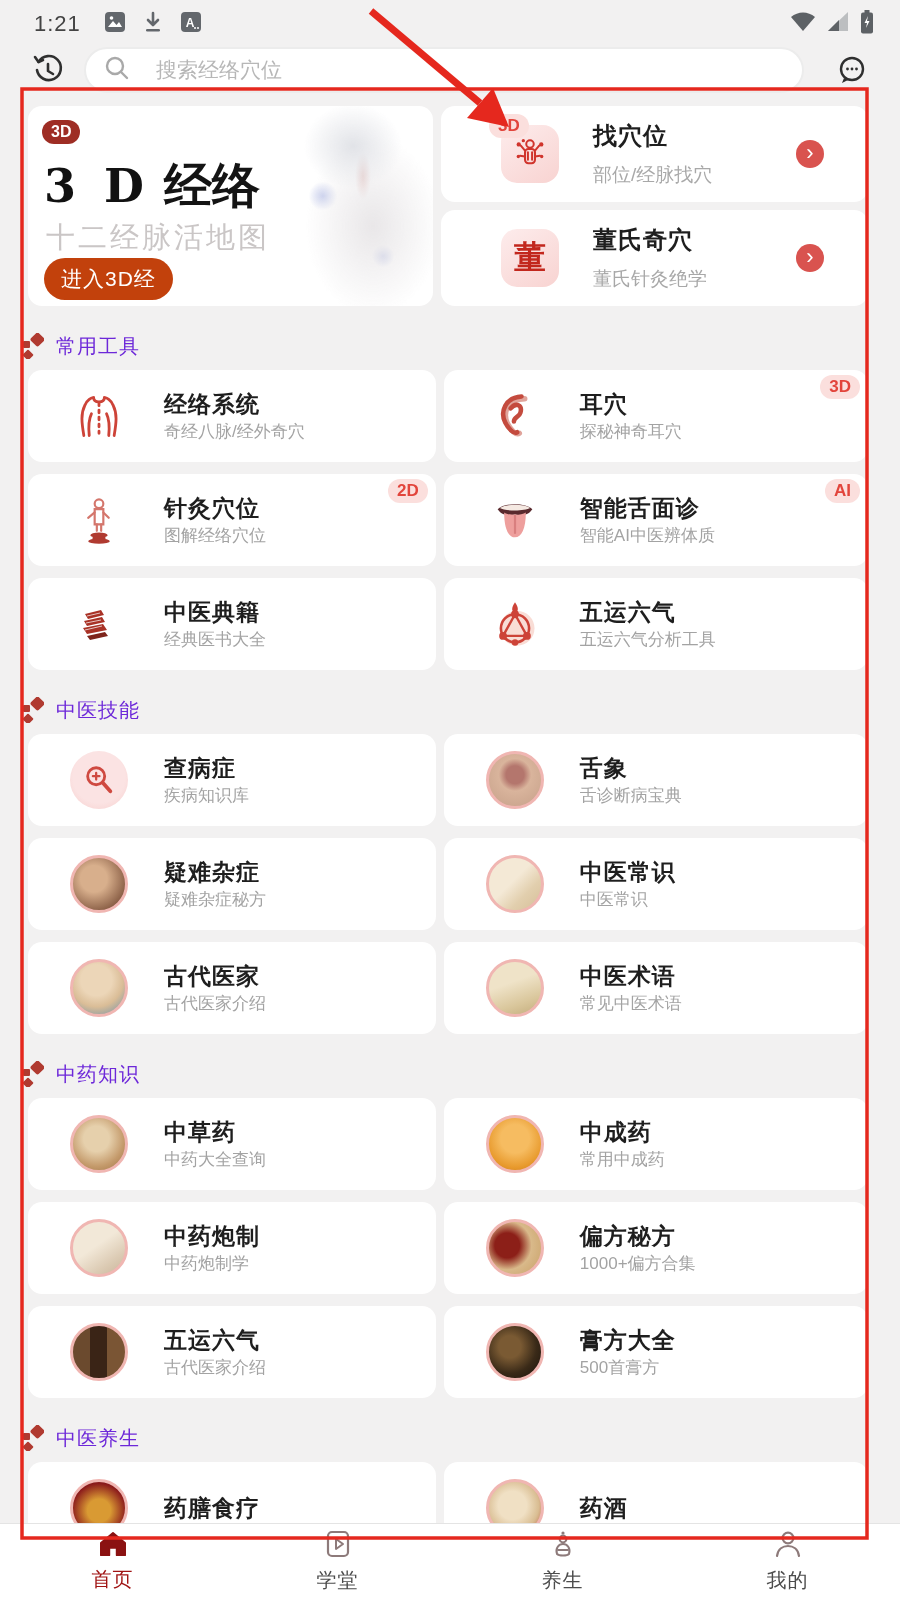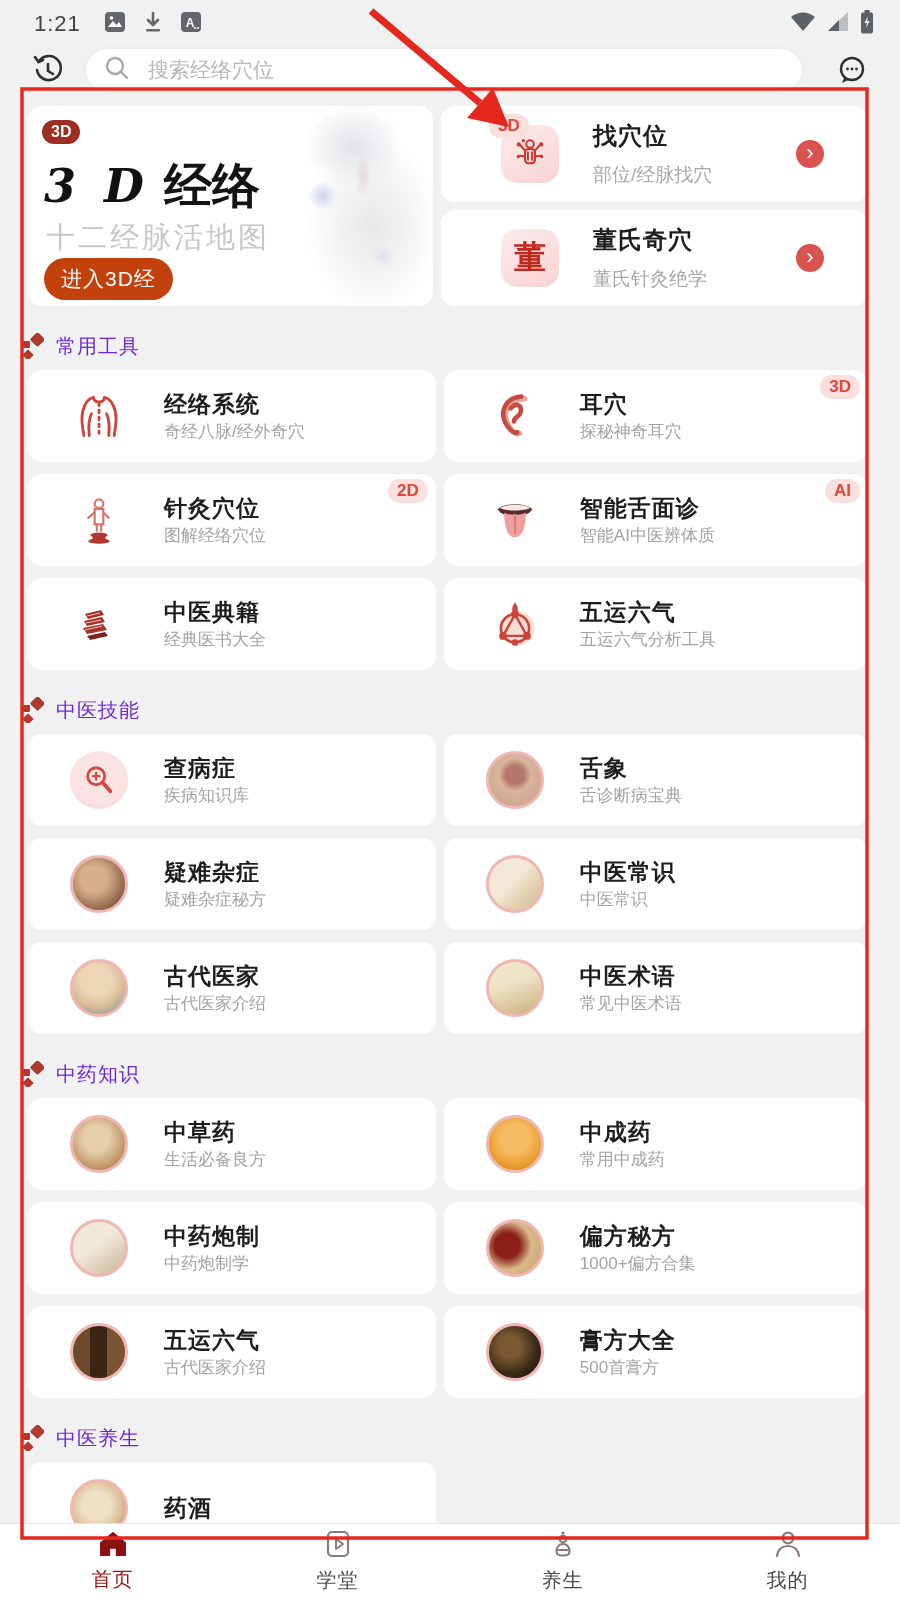--- a/index.html
+++ b/index.html
@@ -9,38 +9,38 @@
   .statusbar{height:36px;display:flex;align-items:center;padding:6px 26px 0 34px}
   .sb-time{font-size:22px;color:#444;letter-spacing:1px}
   .sb-left-icons{display:flex;align-items:center;gap:14px;margin-left:22px}
   .sb-spacer{flex:1}
   .sb-right-icons{display:flex;align-items:center;gap:10px}
   
   .searchrow{height:56px;display:flex;align-items:center;padding:0 26px}
   .hist-btn{width:44px;display:flex;justify-content:center}
   .search-pill{flex:1;height:46px;margin:0 26px 0 14px;background:#fff;border:2px solid #ececec;
       border-radius:24px;display:flex;align-items:center;padding:0 18px;box-sizing:border-box}
-  .search-pill input{border:0;outline:0;flex:1;margin-left:16px;font-size:21px;color:#444;
+  .search-pill input{border:0;outline:0;flex:1;margin-left:24px;font-size:21px;color:#444;
       font-family:inherit;background:transparent}
   .search-pill input::placeholder{color:#b7b7b7}
   .msg-btn{width:44px;display:flex;justify-content:center}
   
   .banner-row{display:grid;grid-template-columns:405px 1fr;gap:8px;margin:8px 32px 0 28px}
   .banner{background:#fff;border-radius:14px;height:200px;position:relative;overflow:hidden}
   .banner-art{position:absolute;right:0;top:0;width:230px;height:100%;opacity:.55;
       background:
         radial-gradient(70px 60px at 150px 40px,#c9ccd4 0%,rgba(201,204,212,0) 70%),
         radial-gradient(90px 120px at 170px 120px,#d7d3d6 0%,rgba(215,211,214,0) 75%),
         radial-gradient(18px 18px at 120px 90px,#9aa7e0 0%,rgba(154,167,224,0) 80%),
         radial-gradient(14px 14px at 180px 150px,#9aa7e0 0%,rgba(154,167,224,0) 80%),
         radial-gradient(10px 30px at 160px 70px,#d99a93 0%,rgba(217,154,147,0) 80%)}
   .b3d-badge{position:absolute;left:14px;top:14px;background:#9e2d24;color:#fff;font-size:16px;
       font-weight:bold;padding:3px 9px;border-radius:12px}
   .logo-line{position:absolute;left:16px;top:48px;display:flex;align-items:center}
-  .logo-3d{font-family:"DejaVu Serif",serif;font-style:italic;font-weight:bold;font-size:46px;color:#111;
+  .logo-3d{font-family:"DejaVu Serif",serif;font-weight:bold;font-size:46px;color:#111;
       letter-spacing:6px}
   .logo-seal{position:relative;margin-left:14px;font-weight:bold;font-size:48px;color:#141414;
       font-family:Liberation Mono, monospace}
   .seal-blob{position:absolute;left:-10px;top:-4px;width:62px;height:60px;border-radius:50%;
       background:radial-gradient(circle,#c3231a 55%,rgba(195,35,26,.25) 72%,rgba(195,35,26,0) 75%);z-index:-1}
   .banner-sub{position:absolute;left:18px;top:112px;font-size:29px;color:#cac6c6;letter-spacing:3px}
   .banner-btn{position:absolute;left:16px;top:152px;background:#c2410c;color:#fff;font-size:21px;
       padding:7px 17px;border-radius:21px;letter-spacing:1px}
   .quick-col{display:flex;flex-direction:column;gap:8px}
   .quick-card{background:#fff;border-radius:14px;height:96px;position:relative;display:flex;
@@ -442,21 +442,21 @@
     </svg>
   <span class="sec-title">中药知识</span>
 </div>
 <div class="row2">
   <div class="tool-card">
     <span class="t-icon">
         <span class="ph ph-herbs"></span>
       </span>
     <span class="t-text">
       <div class="t-title">中草药</div>
-      <div class="t-sub">生活必备良方</div>
+      <div class="t-sub">中药大全查询</div>
     </span>
   </div>
   <div class="tool-card">
     <span class="t-icon">
         <span class="ph ph-chengyao"></span>
       </span>
     <span class="t-text">
       <div class="t-title">中成药</div>
       <div class="t-sub">常用中成药</div>
     </span>
@@ -505,20 +505,28 @@
 
 <div class="section-header">
   <svg width="22" height="26" viewBox="0 0 22 26">
       <rect x="10" y="1" width="11" height="11" rx="2" transform="rotate(45 15.5 6.5)" fill="#b03a30"></rect>
       <rect x="1" y="8" width="7" height="7" rx="1" fill="#b03a30"></rect>
       <rect x="2" y="18" width="8" height="8" rx="1" transform="rotate(45 6 22)" fill="#b03a30"></rect>
     </svg>
   <span class="sec-title">中医养生</span>
 </div>
 <div class="row2">
+  <div class="tool-card">
+    <span class="t-icon">
+        <span class="ph ph-bottle"></span>
+      </span>
+    <span class="t-text">
+      <div class="t-title">药膳食疗</div>
+    </span>
+  </div>
   <div class="tool-card">
     <span class="t-icon">
         <span class="ph ph-yaojiu"></span>
       </span>
     <span class="t-text">
       <div class="t-title">药酒</div>
     </span>
   </div>
 </div>
 

